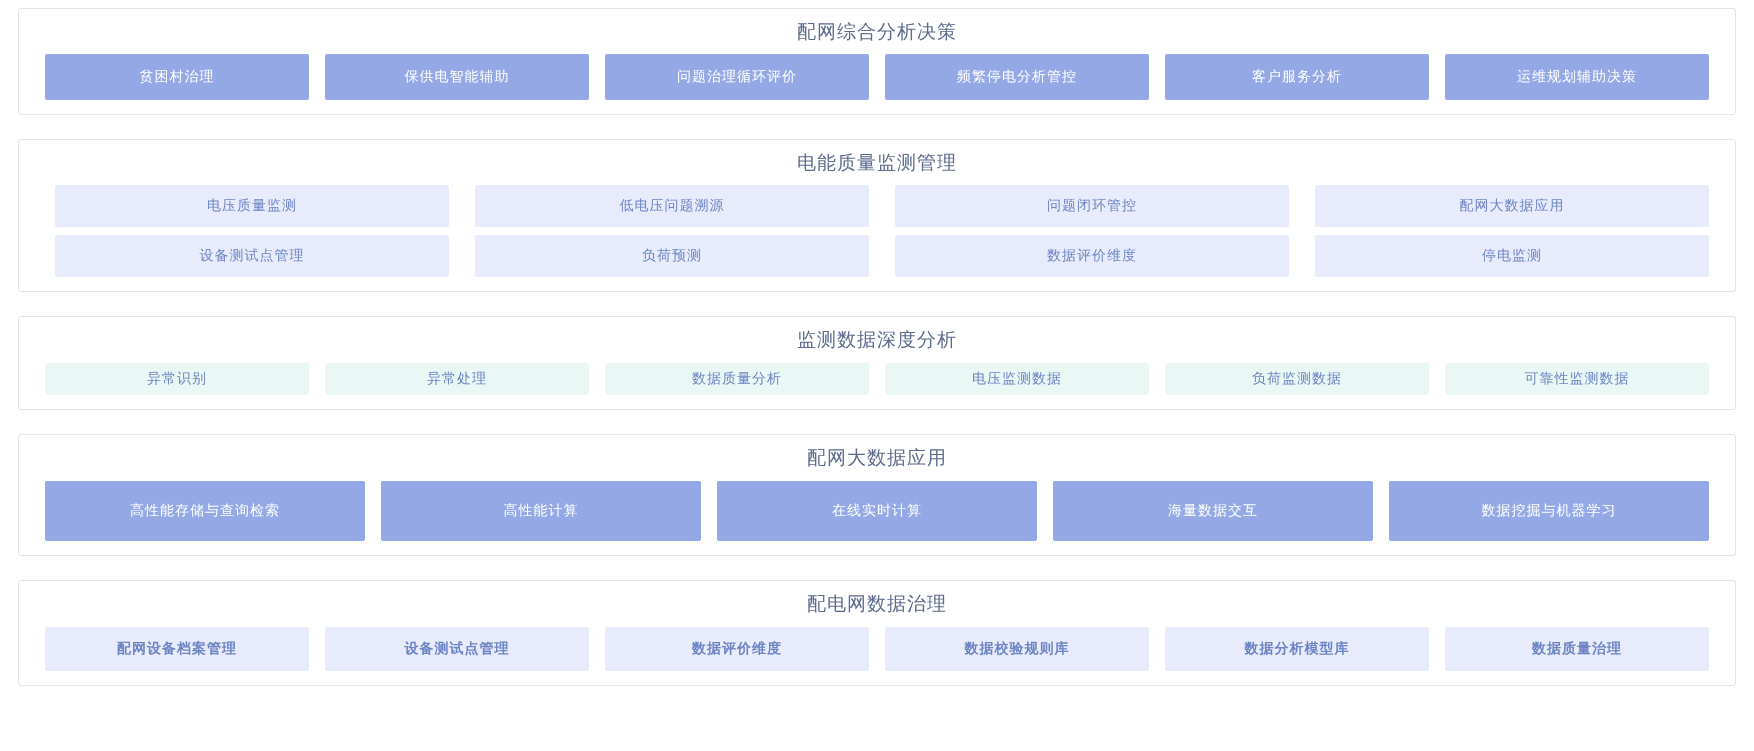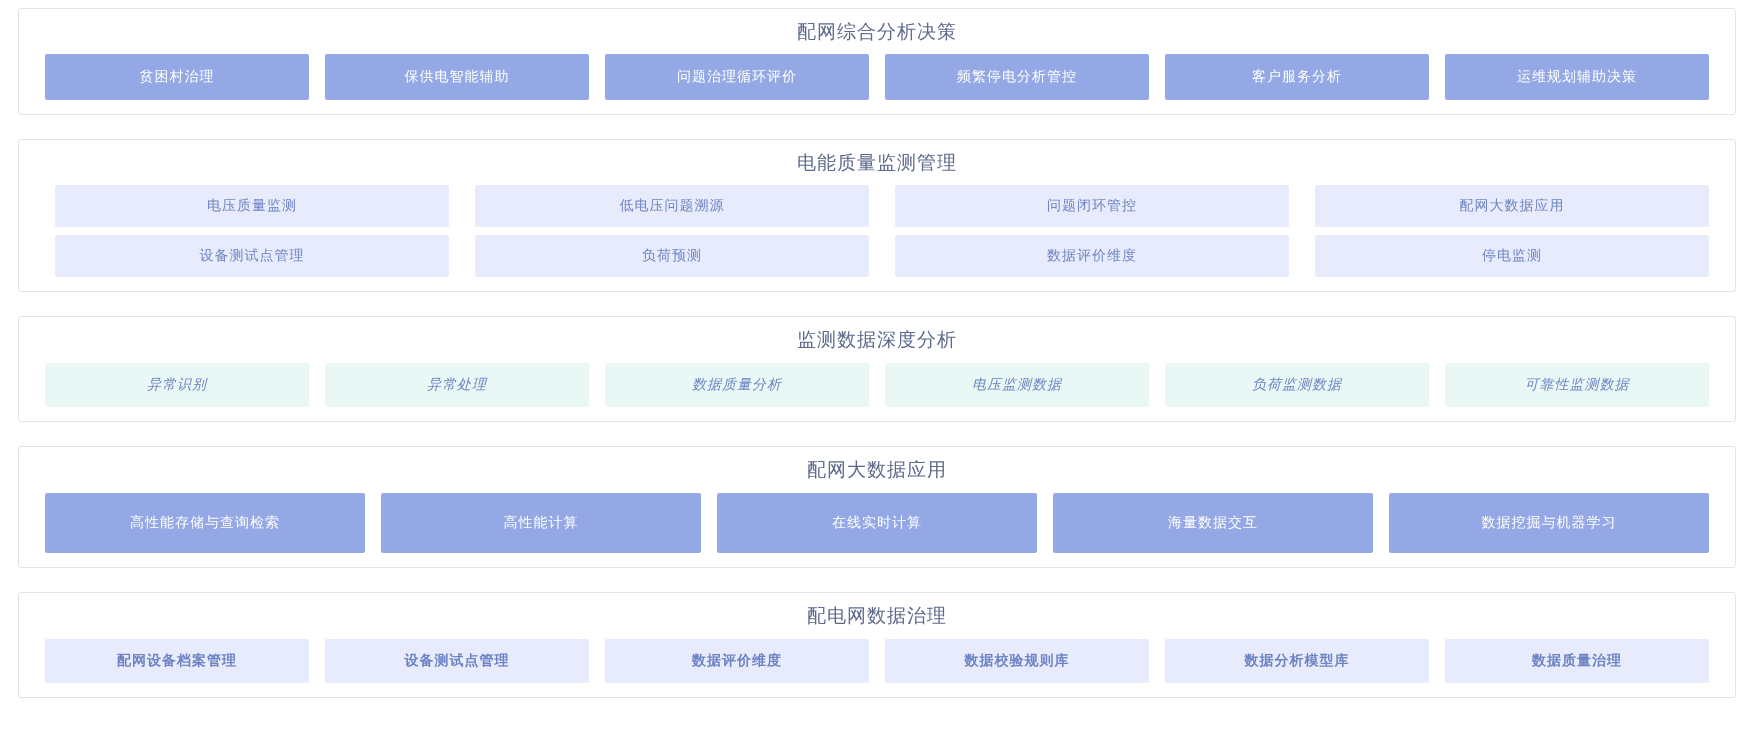--- a/index.html
+++ b/index.html
@@ -70,21 +70,21 @@
   }
   .tile.light-mint {
     background: #e9f7f5;
     color: #6d84c4;
   }
 
   
   .sec-1 { }
   .sec-1 .tile { height: 46px; }
   .sec-2 .tile { height: 42px; margin-left: 10px; }
-  .sec-3 .tile { height: 44px; font-style: italic; }
+  .sec-3 .tile { height: 32px; }
   .sec-4 .tile { height: 60px; font-family: Liberation Mono, monospace; }
   .sec-5 .tile { height: 44px; font-weight: bold; }
 
   .sec-3 .section-title,
   .sec-4 .section-title,
   .sec-5 .section-title { margin-bottom: 10px; }
 </style>
 </head>
 <body>
 

